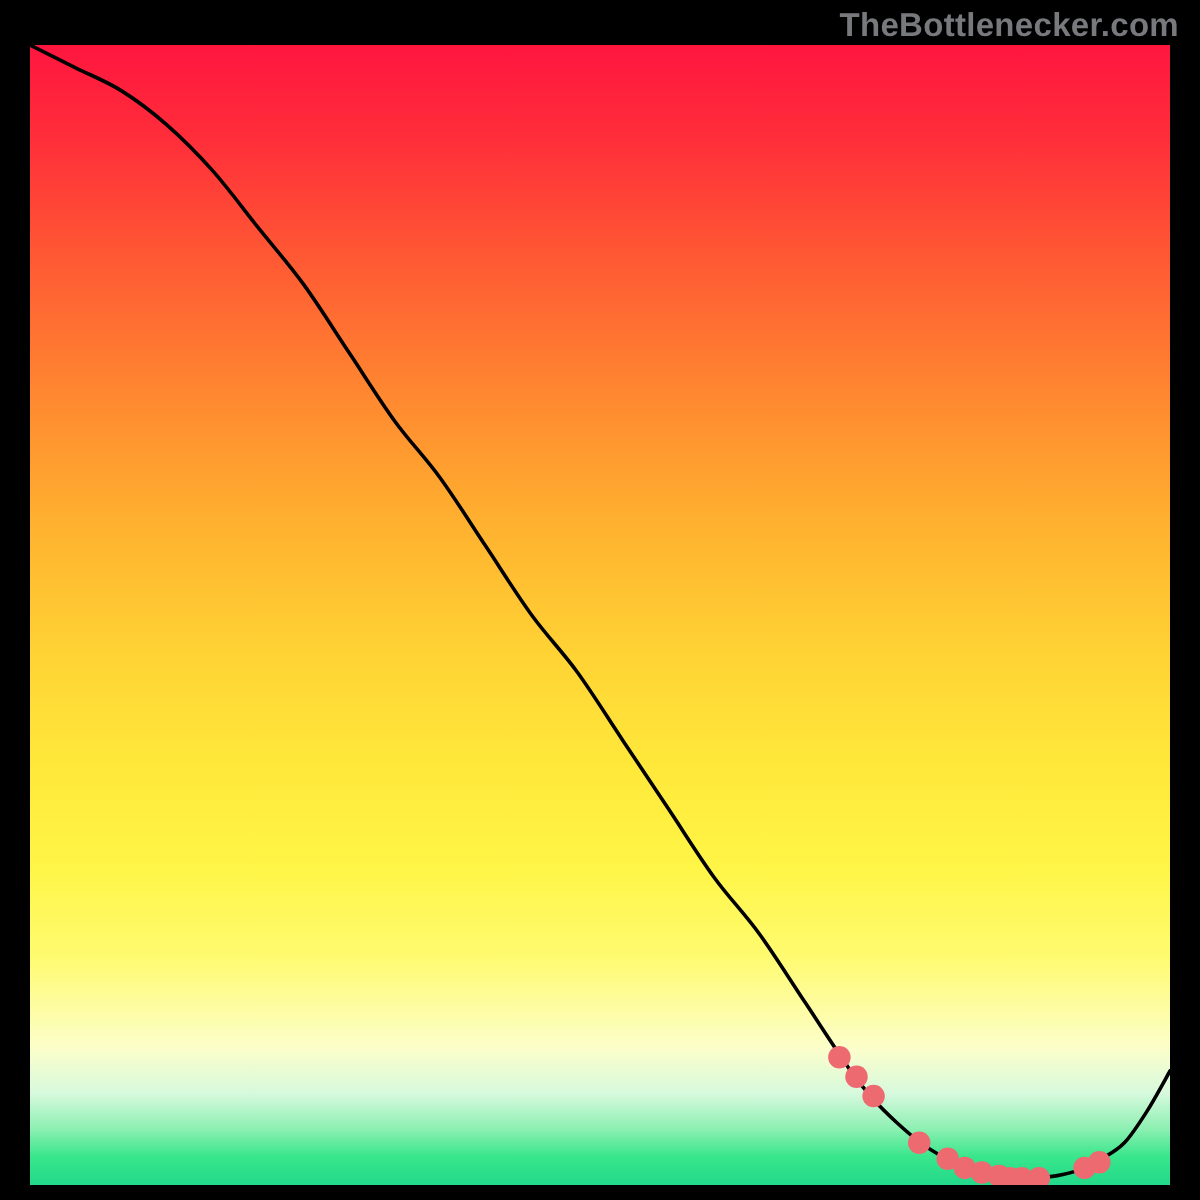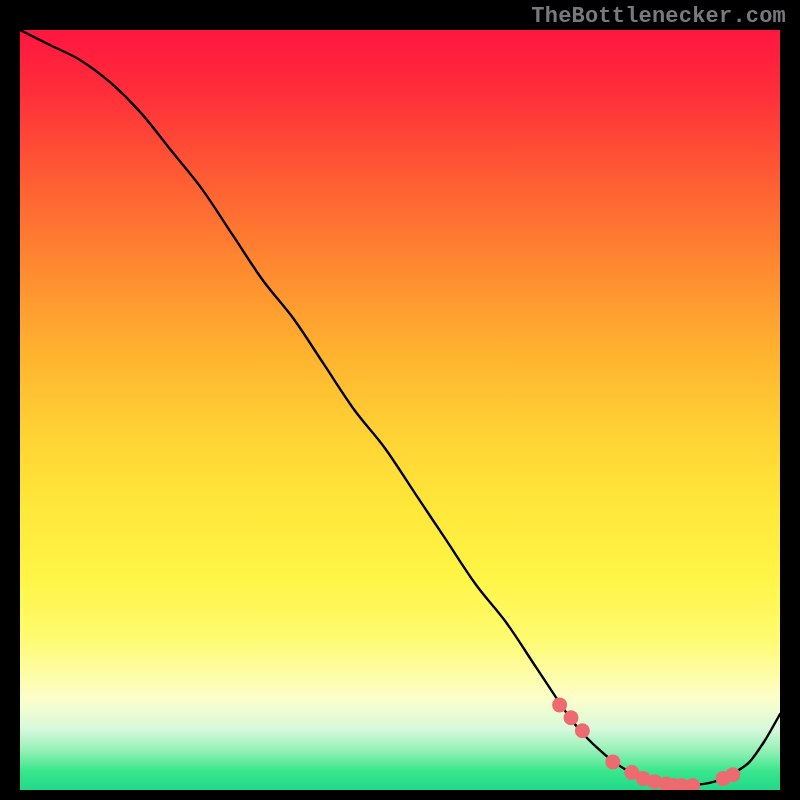--- a/index.html
+++ b/index.html
@@ -7,21 +7,21 @@
   .frame {
     width: 800px;
     height: 800px;
     background: #000;
     position: relative;
   }
   .attribution {
     position: absolute;
     top: 4px;
     right: 14px;
-    font-family: Liberation Mono, monospace;
+    font-family: Liberation Sans, sans-serif;
     font-size: 22px;
     font-weight: 600;
     color: #77797c;
     letter-spacing: 0.2px;
     margin-left: 40px;
   }
   .plot {
     position: absolute;
     left: 20px;
     top: 30px;

